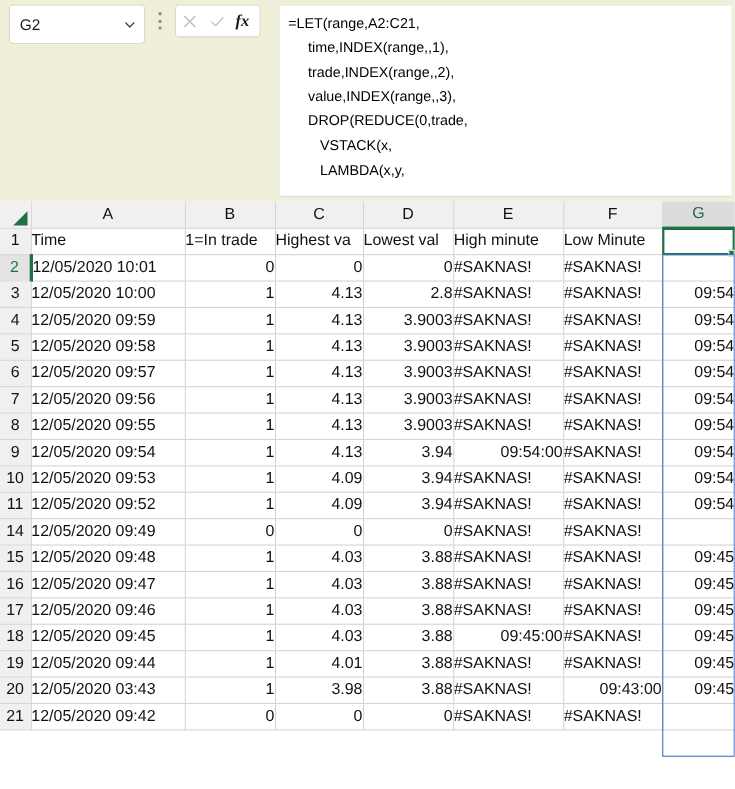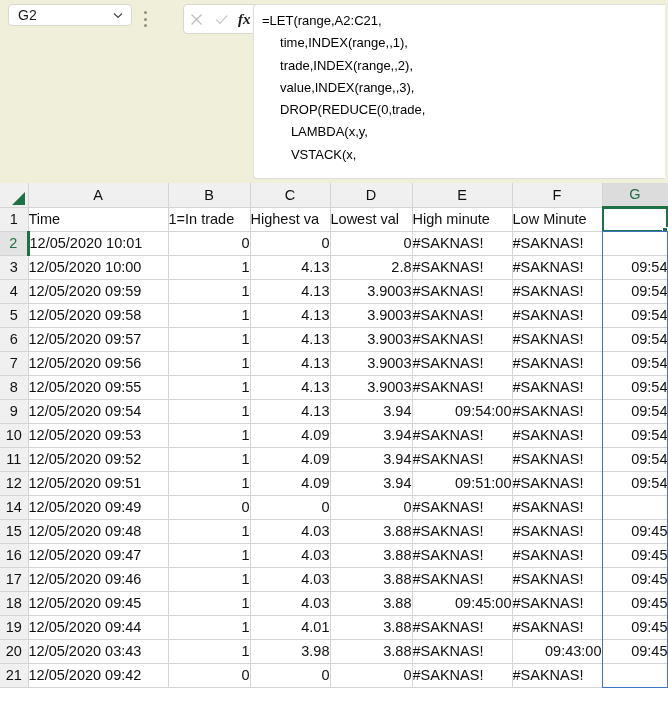--- a/index.html
+++ b/index.html
@@ -22,21 +22,21 @@
   .fx-area {
     position: absolute;
     left: 0; top: 0;
     width: 668px; height: 183px;
     background: #f0efd9;
   }
 
   .namebox {
     position: absolute;
     left: 8px; top: 4px;
-    width: 124px; height: 22px;
+    width: 124px; height: 36px;
     background: #ffffff;
     border: 1px solid #d8d8cc;
     border-radius: 4px;
     display: flex;
     align-items: center;
     padding: 0 6px 0 9px;
   }
   .namebox-text {
     flex: 1;
     font-size: 14px;
@@ -68,21 +68,20 @@
   .fx-buttons {
     position: absolute;
     left: 159px; top: 4px;
     width: 78px; height: 30px;
     background: #ffffff;
     border: 1px solid #d8d8cc;
     border-radius: 4px;
     display: flex;
     align-items: center;
     justify-content: space-around;
-    margin-left: 24px;
   }
   .fxb { width: 22px; height: 22px; display:flex; align-items:center; justify-content:center; }
 
   .formula-input {
     position: absolute;
     left: 253px; top: 4px;
     width: 412px;
     height: 175px;
     background: #ffffff;
     border: 1px solid #dededa;
@@ -228,22 +227,22 @@
         </svg>
       </span>
     </div>
 
     <div class="formula-input">
       <div class="fline">=LET(range,A2:C21,</div>
       <div class="fline">     time,INDEX(range,,1),</div>
       <div class="fline">     trade,INDEX(range,,2),</div>
       <div class="fline">     value,INDEX(range,,3),</div>
       <div class="fline">     DROP(REDUCE(0,trade,</div>
+      <div class="fline">        VSTACK(x,</div>
       <div class="fline">        LAMBDA(x,y,</div>
-      <div class="fline">        VSTACK(x,</div>
     </div>
   </div>
 
   <div class="grid">
     <table class="sheet">
       <colgroup>
         <col style="width:28px">
         <col style="width:140px">
         <col style="width:82px">
         <col style="width:80px">
@@ -371,30 +370,20 @@
             <td class="rowhead">11</td>
             <td class="cell al">12/05/2020 09:52</td>
             <td class="cell ar">1</td>
             <td class="cell ar">4.09</td>
             <td class="cell ar">3.94</td>
             <td class="cell al">#SAKNAS!</td>
             <td class="cell al">#SAKNAS!</td>
             <td class="cell ar">09:54</td>
           </tr>
           <tr>
-            <td class="rowhead">12</td>
-            <td class="cell al">12/05/2020 09:51</td>
-            <td class="cell ar">1</td>
-            <td class="cell ar">4.09</td>
-            <td class="cell ar">3.94</td>
-            <td class="cell ar">09:51:00</td>
-            <td class="cell al">#SAKNAS!</td>
-            <td class="cell ar">09:54</td>
-          </tr>
-          <tr>
             <td class="rowhead">14</td>
             <td class="cell al">12/05/2020 09:49</td>
             <td class="cell ar">0</td>
             <td class="cell ar">0</td>
             <td class="cell ar">0</td>
             <td class="cell al">#SAKNAS!</td>
             <td class="cell al">#SAKNAS!</td>
             <td class="cell al"></td>
           </tr>
           <tr>

